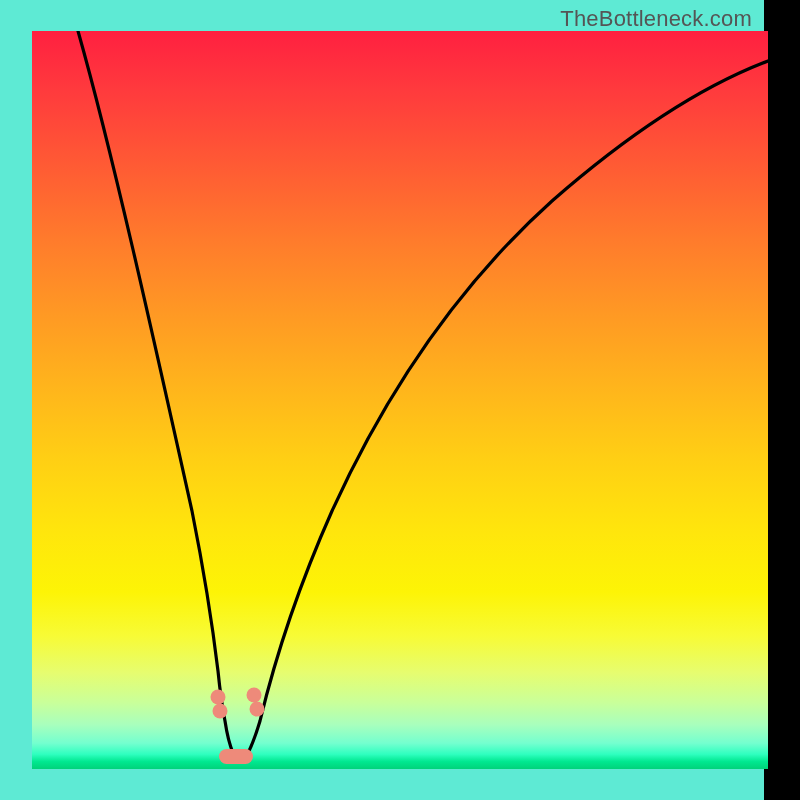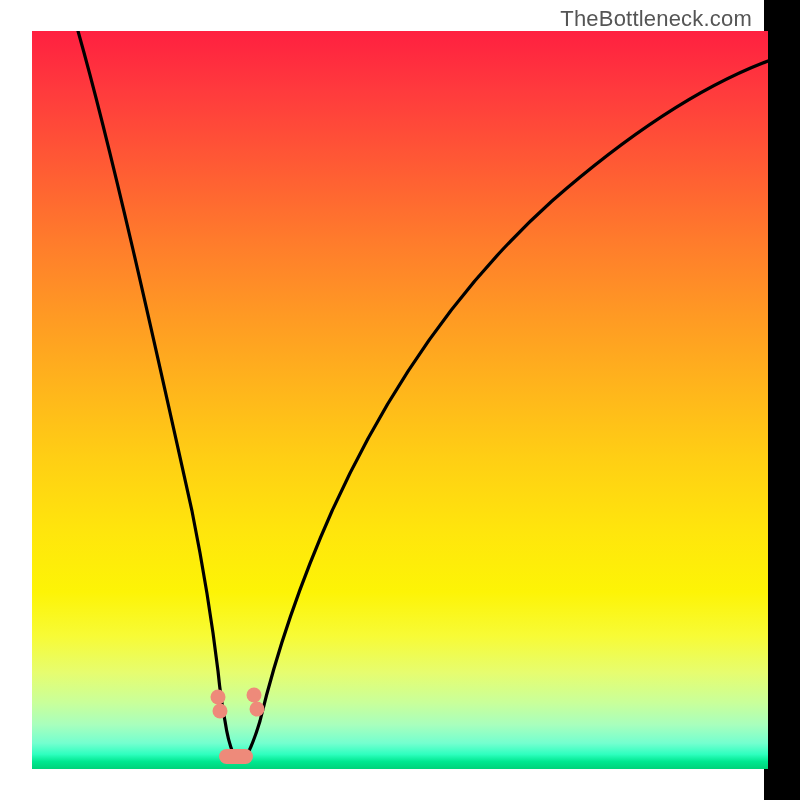--- a/index.html
+++ b/index.html
@@ -9,21 +9,21 @@
     height: 800px;
     overflow: hidden;
     background: #000;
     font-family: Arial, Helvetica, sans-serif;
   }
   .frame {
     position: absolute;
     top: 0; left: 0;
     width: 764px;
     height: 800px;
-    background: #ffffff;
+    background: #5eead4;
   }
   .plot {
     position: absolute;
     top: 31px;
     left: 32px;
     width: 736px;
     height: 738px;
     background: linear-gradient(to bottom,
       #ff2040 0%,
       #ff3a3d 8%,

